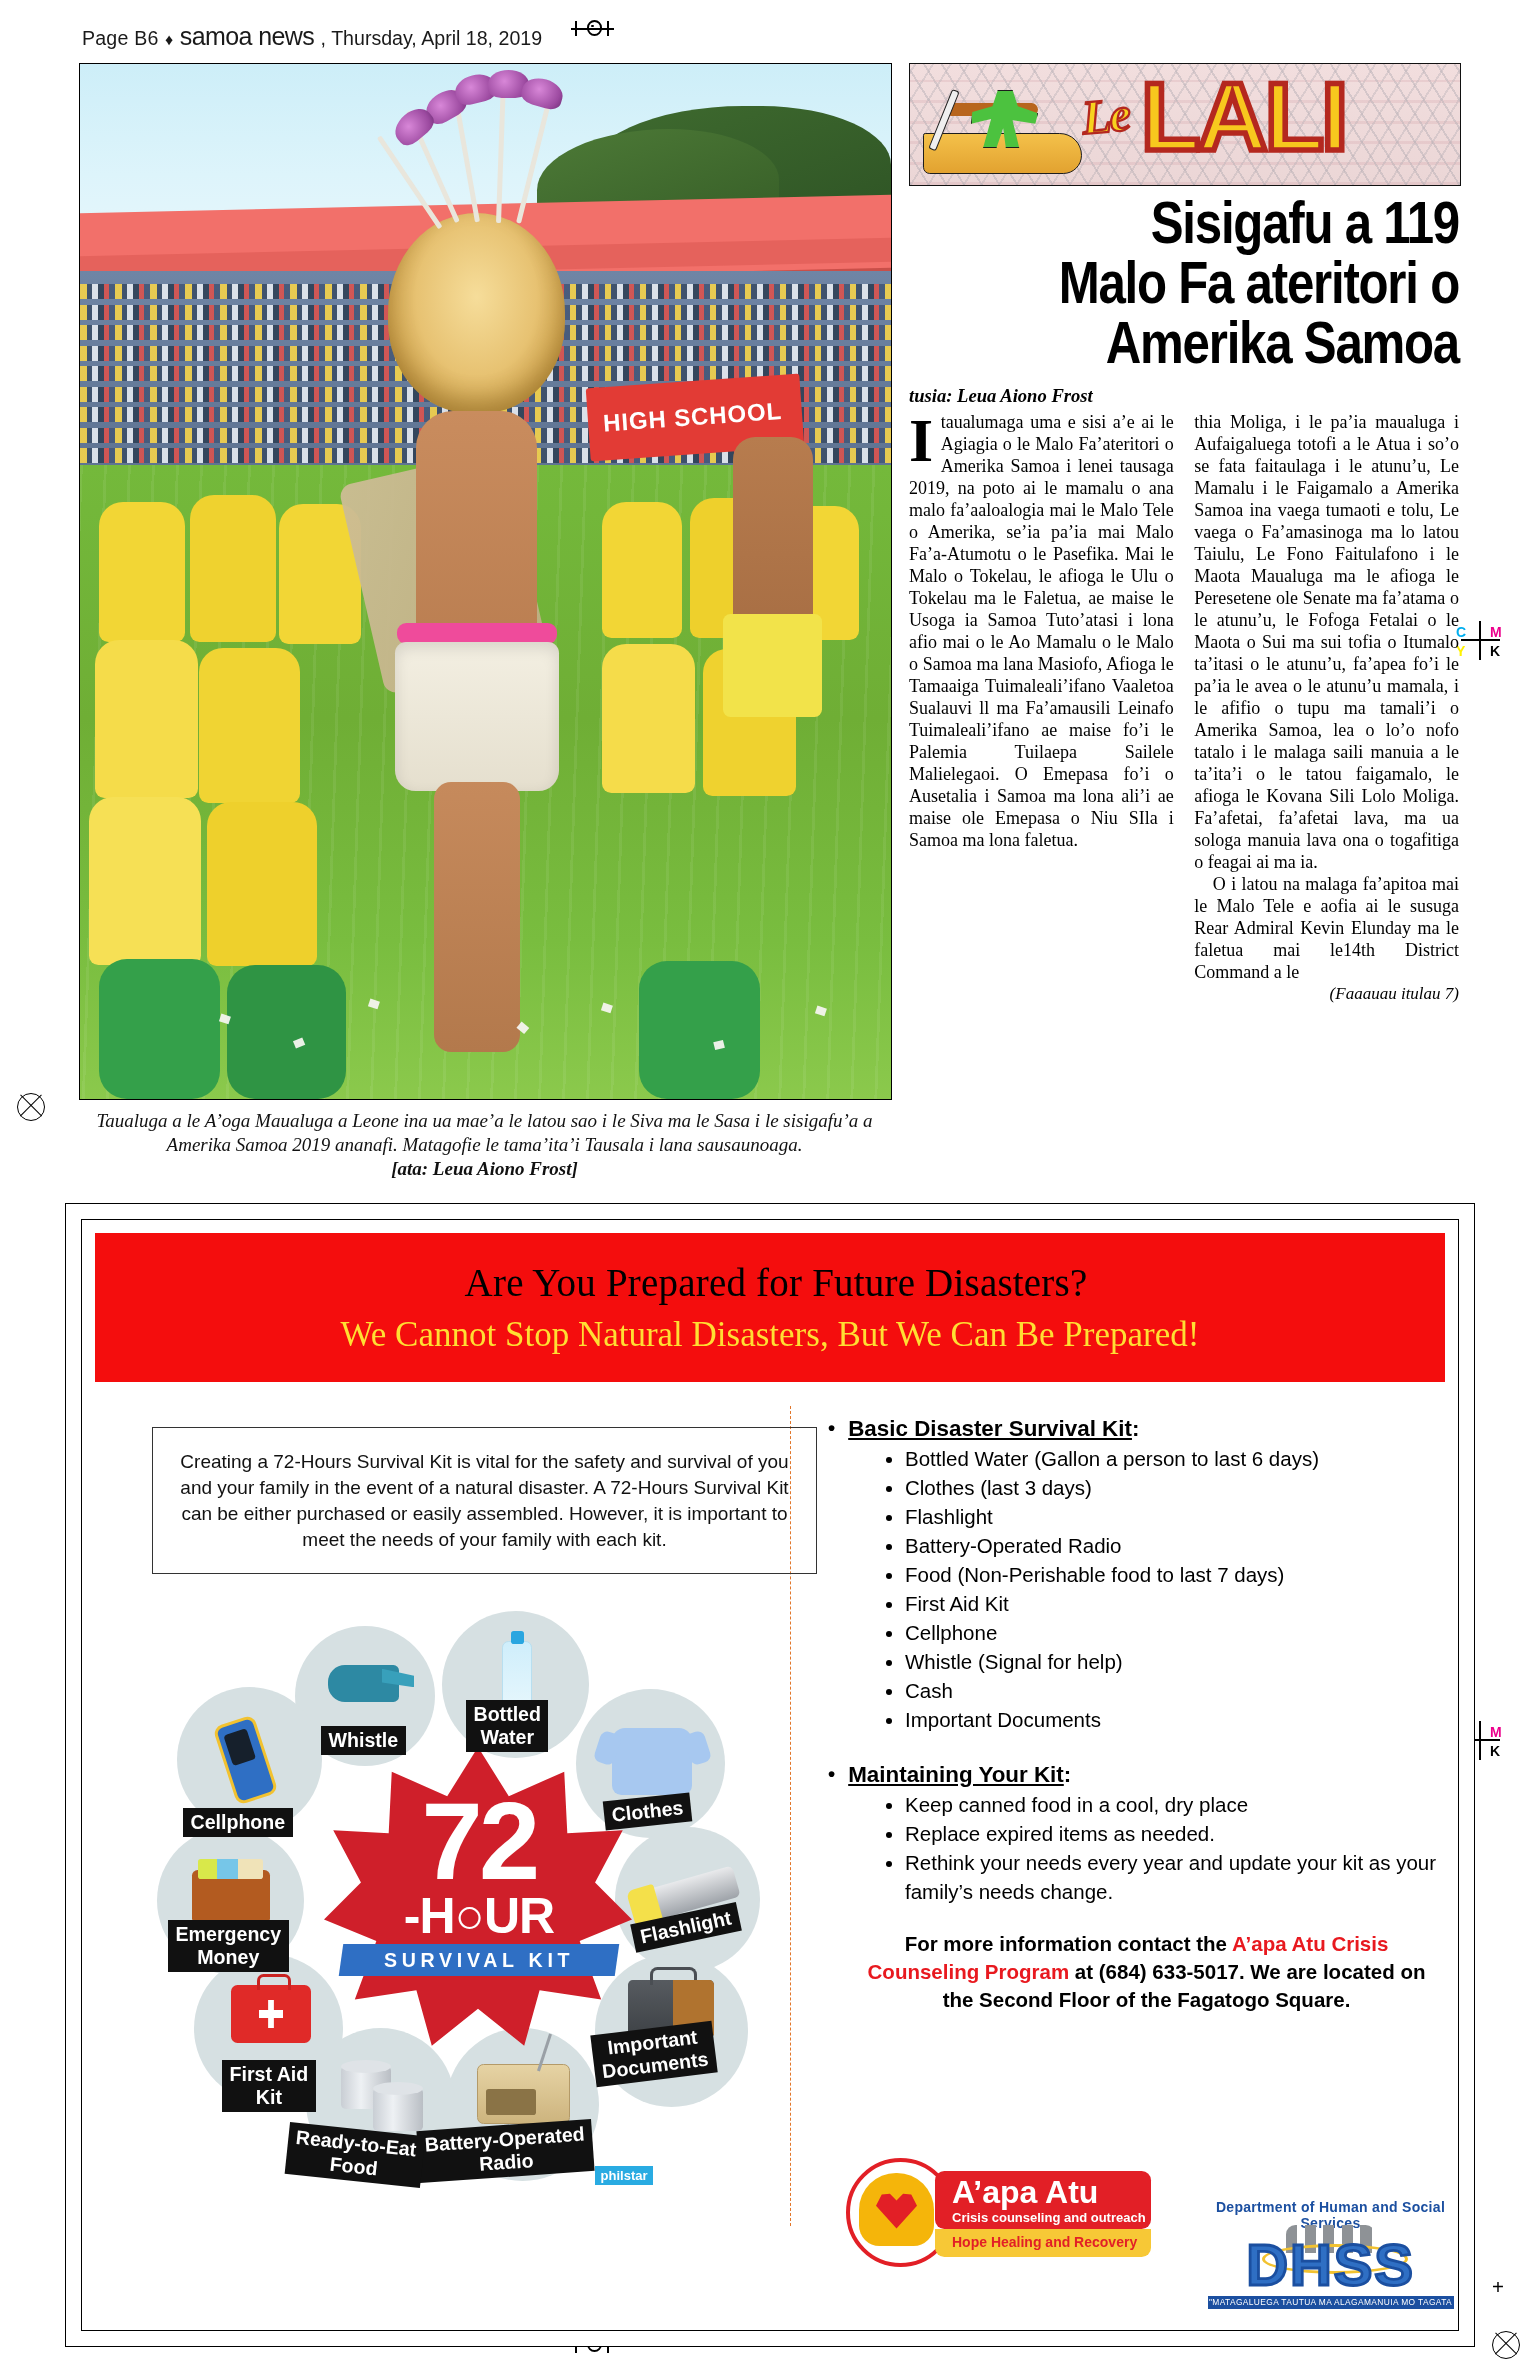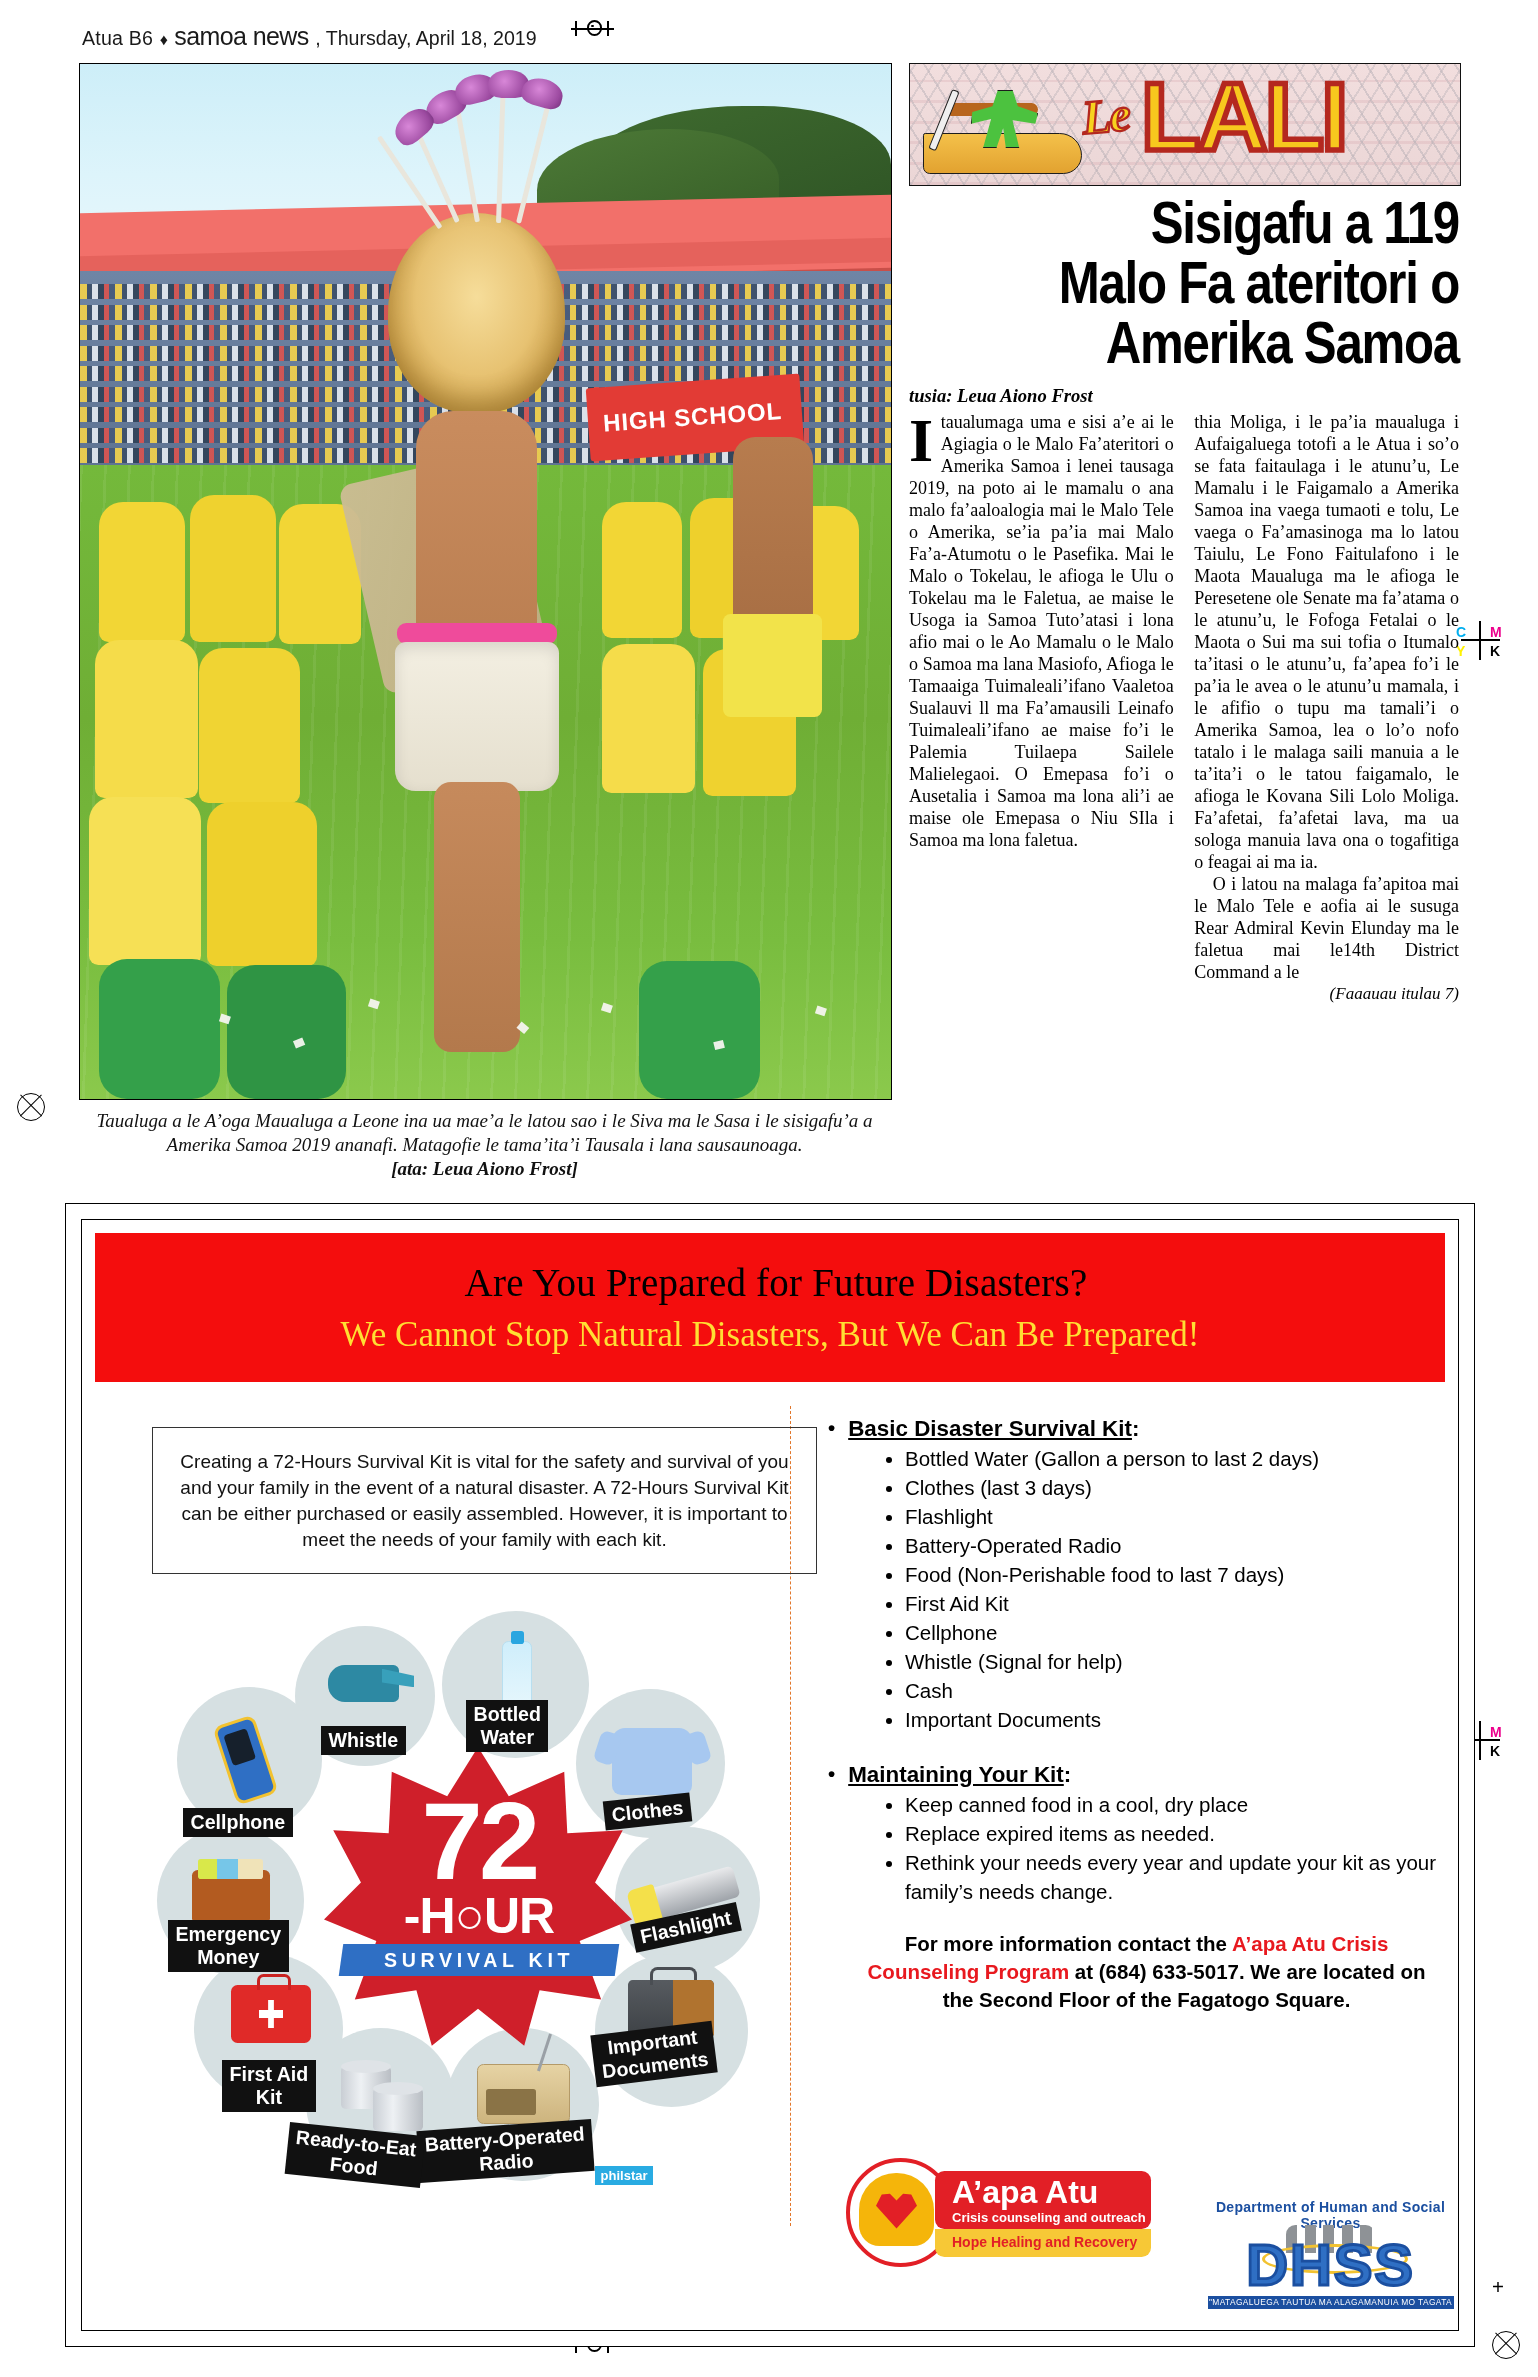--- a/index.html
+++ b/index.html
@@ -235,21 +235,21 @@
   .dhss-fam{position:absolute;left:86px;top:26px;width:89px;height:28px;
       background:repeating-linear-gradient(90deg,#8e9296 0 11.2px,transparent 11.2px 18.6px);border-radius:9.3px 9.3px 0 0;}
   .dhss-oval{position:absolute;left:62px;top:45px;width:140px;height:24px;border:3.7px solid #f2c230;border-radius:50%;}
 
   .plus{position:absolute;font-family:"Liberation Sans",sans-serif;font-size:20.5px;color:#000;}
 </style>
 </head>
 <body>
 
 <div id="folio">
-  <span class="pg">Atua B6</span>
+  <span class="pg">Page B6</span>
   <span class="dia">♦</span>
   <span class="mast">samoa news</span>
   <span class="dt">, Thursday, April 18, 2019</span>
 </div>
 
 <div class="regmark" style="left:571px;top:18.6px;">
   <div class="bar"></div>
     <div class="t1"></div>
     <div class="t2"></div>
     <div class="c"></div>
@@ -458,21 +458,21 @@
     </div>
 
     <div id="bullets">
       <div class="bgrp">
         <div class="bhead">
           <span class="dot">•</span>
           <span><u>Basic Disaster Survival Kit</u><span>:</span></span>
         </div>
         <div class="bsub">
             <ul>
-          <li>Bottled Water (Gallon a person to last 2 days)</li>
+          <li>Bottled Water (Gallon a person to last 6 days)</li>
           <li>Clothes (last 3 days)</li>
           <li>Flashlight</li>
           <li>Battery-Operated Radio</li>
           <li>Food (Non-Perishable food to last 7 days)</li>
           <li>First Aid Kit</li>
           <li>Cellphone</li>
           <li>Whistle (Signal for help)</li>
           <li>Cash</li>
           <li>Important Documents</li>
         </ul>

